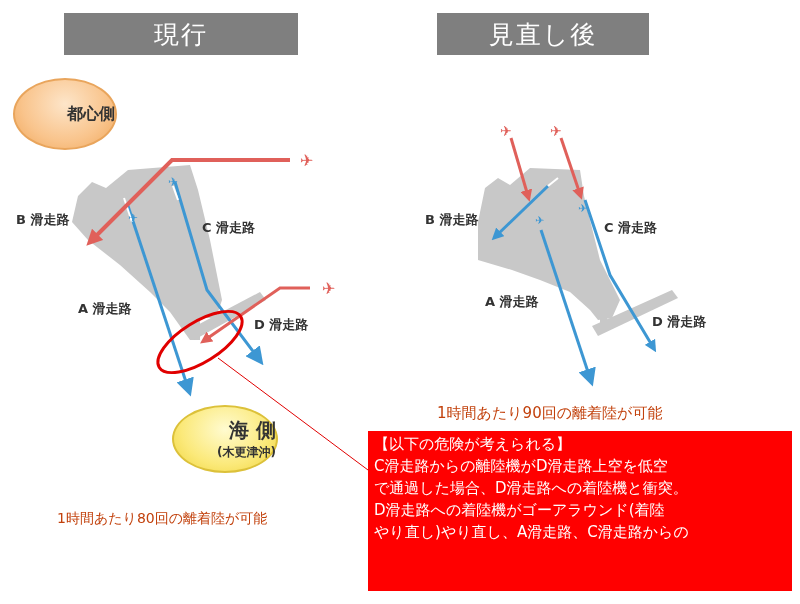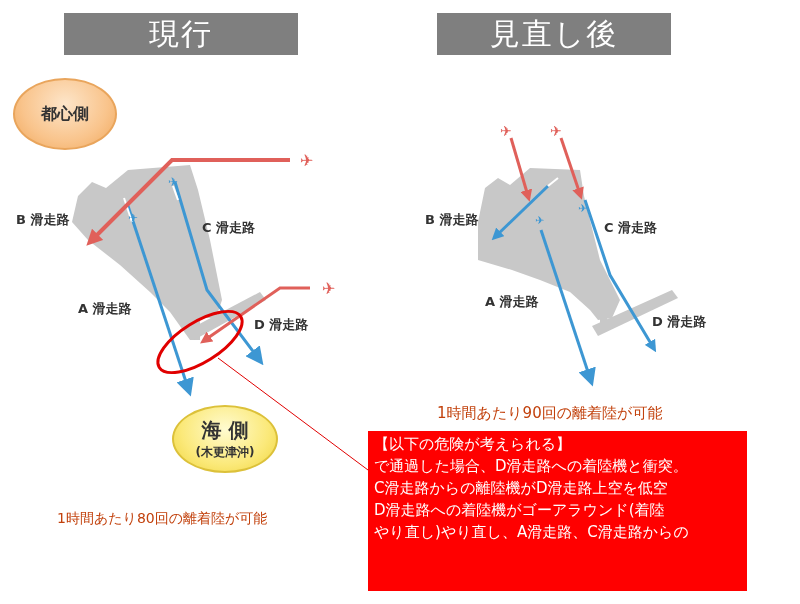--- a/index.html
+++ b/index.html
@@ -1,28 +1,28 @@
 <!DOCTYPE html>
 <html><head>
 <meta charset="utf-8">
 <style>
   html,body{margin:0;padding:0;background:#ffffff;}
   body{width:800px;height:604px;position:relative;overflow:hidden;font-family:"DejaVu Sans","Liberation Sans",sans-serif;}
-  .hdr{position:absolute;top:13px;height:42px;background:#7f7f7f;color:#fff;font-size:30px;display:flex;align-items:center;justify-content:center;letter-spacing:2px;}
+  .hdr{position:absolute;top:13px;height:42px;background:#7f7f7f;color:#fff;font-size:25px;display:flex;align-items:center;justify-content:center;letter-spacing:2px;}
   #hdr-left{left:64px;width:234px;}
-  #hdr-right{left:437px;width:234px;}
+  #hdr-right{left:437px;width:212px;}
   svg{position:absolute;left:0;top:0;}
   .lbl{position:absolute;font-size:13px;font-weight:bold;color:#333;white-space:nowrap;}
   .cap{position:absolute;font-size:14px;color:#c2410c;white-space:nowrap;}
-  .oval{position:absolute;border-radius:50%;display:flex;flex-direction:column;align-items:center;justify-content:center;font-weight:bold;color:#333;}
+  .oval{position:absolute;border-radius:50%;display:flex;flex-direction:column;align-items:flex-end;justify-content:center;font-weight:bold;color:#333;}
   #oval-city{left:13px;top:78px;width:104px;height:72px;background:radial-gradient(ellipse at 50% 35%,#fde5c9 0%,#f9c48c 60%,#f0a75a 100%);border:2px solid #e9a55c;font-size:16px;box-sizing:border-box;}
   #oval-sea{left:172px;top:405px;width:106px;height:68px;background:radial-gradient(ellipse at 50% 35%,#fffbd0 0%,#fbe97a 60%,#efd43c 100%);border:2px solid #dcc13a;box-sizing:border-box;}
   #oval-sea .l1{font-size:20px;}
   #oval-sea .l2{font-size:12px;}
-  #warn{position:absolute;left:368px;top:431px;width:379px;height:160px;background:#ff0000;color:#fff;font-size:15px;line-height:22px;padding:2px 6px;box-sizing:border-box;}
+  #warn{position:absolute;left:368px;top:431px;width:424px;height:160px;background:#ff0000;color:#fff;font-size:15px;line-height:22px;padding:2px 6px;box-sizing:border-box;}
   #warn div{white-space:nowrap;}
 </style>
 </head>
 <body>
 
 <div class="hdr" id="hdr-left">現行</div>
 <div class="hdr" id="hdr-right">見直し後</div>
 
 <svg width="800" height="604" viewBox="0 0 800 604">
   <defs>
@@ -100,17 +100,17 @@
 
 <div class="lbl" style="left:425px;top:211px;">B 滑走路</div>
 <div class="lbl" style="left:604px;top:219px;">C 滑走路</div>
 <div class="lbl" style="left:485px;top:293px;">A 滑走路</div>
 <div class="lbl" style="left:652px;top:313px;">D 滑走路</div>
 
 <div class="cap" style="left:437px;top:404px;font-size:15px;">1時間あたり90回の離着陸が可能</div>
 
 <div id="warn">
   <div>【以下の危険が考えられる】</div>
+  <div>C滑走路からの離陸機がD滑走路上空を低空</div>
   <div>で通過した場合、D滑走路への着陸機と衝突。</div>
-  <div>C滑走路からの離陸機がD滑走路上空を低空</div>
   <div>D滑走路への着陸機がゴーアラウンド(着陸</div>
   <div>やり直し)やり直し、A滑走路、C滑走路からの</div>
 </div>
 
 </body></html>

